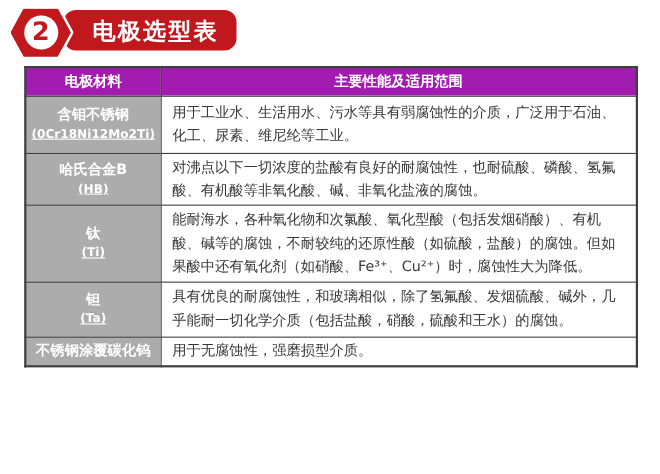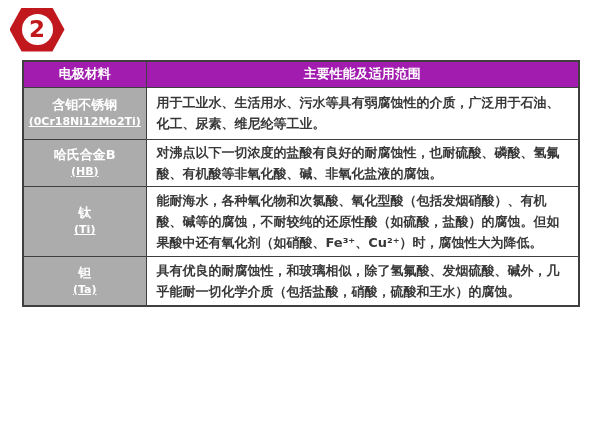--- a/index.html
+++ b/index.html
@@ -49,37 +49,38 @@
     font-size:13px; font-weight:bold; height:26px; text-align:center;
   }
   td.material {
     background:#acacac; color:#ffffff;
     font-size:13px; font-weight:bold; text-align:center;
     vertical-align:middle; line-height:17px; padding:1px 2px;margin-top:21px;
   }
   td.material .sub { font-size:11px; font-weight:bold;text-decoration:underline; }
   td.desc {
     background:#ffffff; color:#383838;
-    font-size:13px; font-weight:bold; line-height:21px;
+    font-size:13px; font-weight:normal; line-height:21px;
     padding:2px 8px 2px 10px; vertical-align:middle;
   }
   tr.r1 { height:52px; } tr.r2 { height:47px; } tr.r3 { height:63px; }
   tr.r4 { height:70px; } tr.r5 { height:50px; } tr.r6 { height:22px; }
   tr.r7 { height:23px; }
 </style>
 </head>
 <body>
 
 <div class="page">
 
   <div class="hex-outer">
     <div class="hex">
       <div class="hex-circle">2</div>
     </div>
   </div>
+  <div class="banner">电极选型表</div>
 
   <table class="sel-table">
     <colgroup>
         <col style="width:123px">
         <col>
       </colgroup>
     <thead>
       <tr>
         <th>电极材料</th>
         <th>主要性能及适用范围</th>
@@ -107,16 +108,22 @@
         </td>
         <td class="desc">能耐海水，各种氧化物和次氯酸、氧化型酸（包括发烟硝酸）、有机酸、碱等的腐蚀，不耐较纯的还原性酸（如硫酸，盐酸）的腐蚀。但如果酸中还有氧化剂（如硝酸、Fe³⁺、Cu²⁺）时，腐蚀性大为降低。</td>
       </tr>
       <tr class="r5">
         <td class="material">
           <div>钽</div>
           <div class="sub">(Ta)</div>
         </td>
         <td class="desc">具有优良的耐腐蚀性，和玻璃相似，除了氢氟酸、发烟硫酸、碱外，几乎能耐一切化学介质（包括盐酸，硝酸，硫酸和王水）的腐蚀。</td>
       </tr>
+      <tr class="r6">
+        <td class="material">
+          <div>不锈钢涂覆碳化钨</div>
+        </td>
+        <td class="desc">用于无腐蚀性，强磨损型介质。</td>
+      </tr>
     </tbody>
   </table>
 
 </div>
 
 </body></html>

